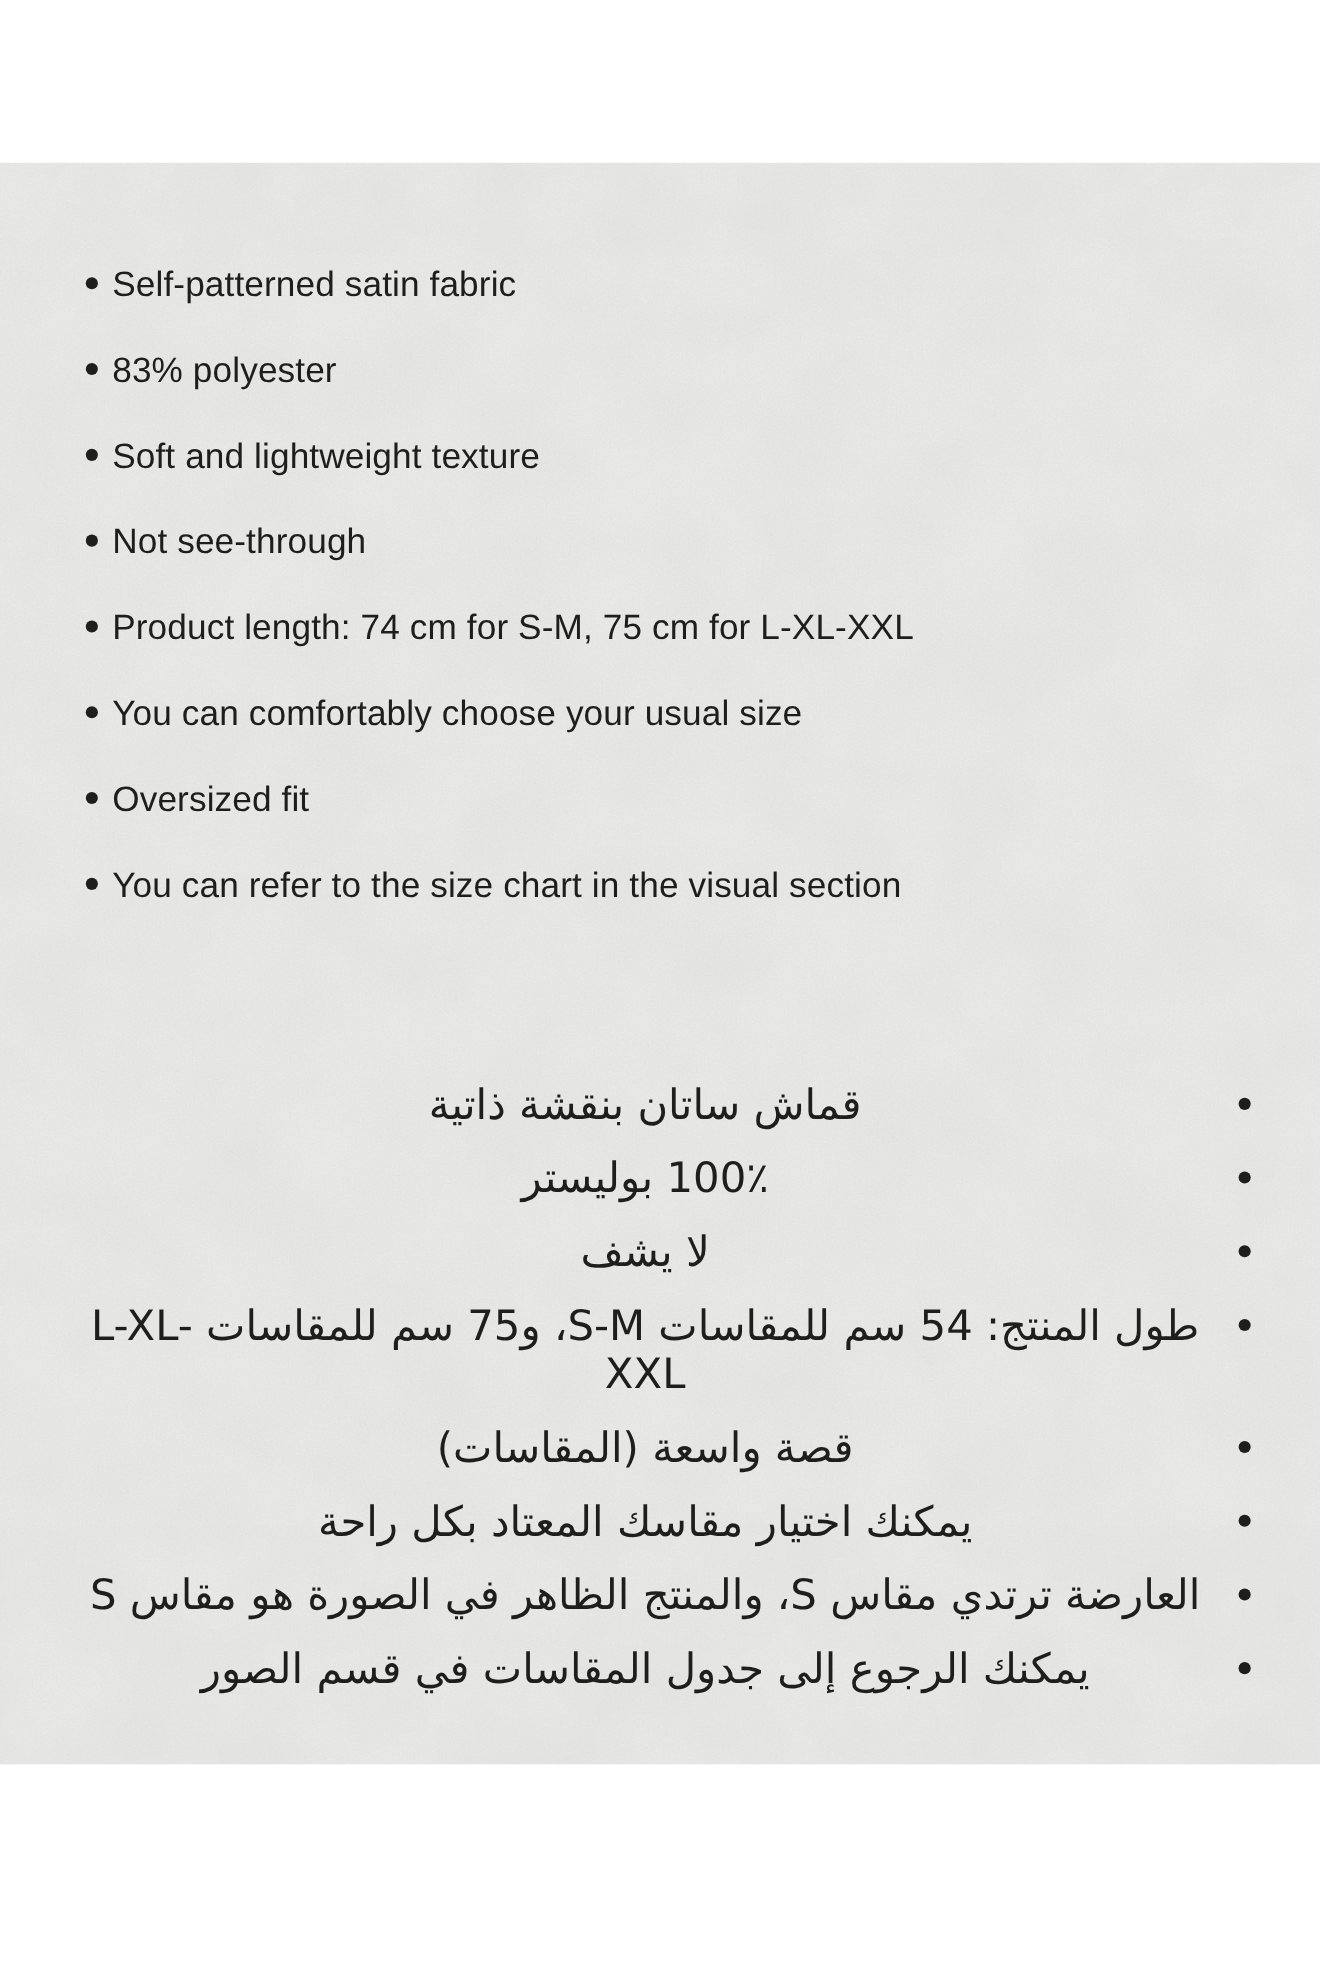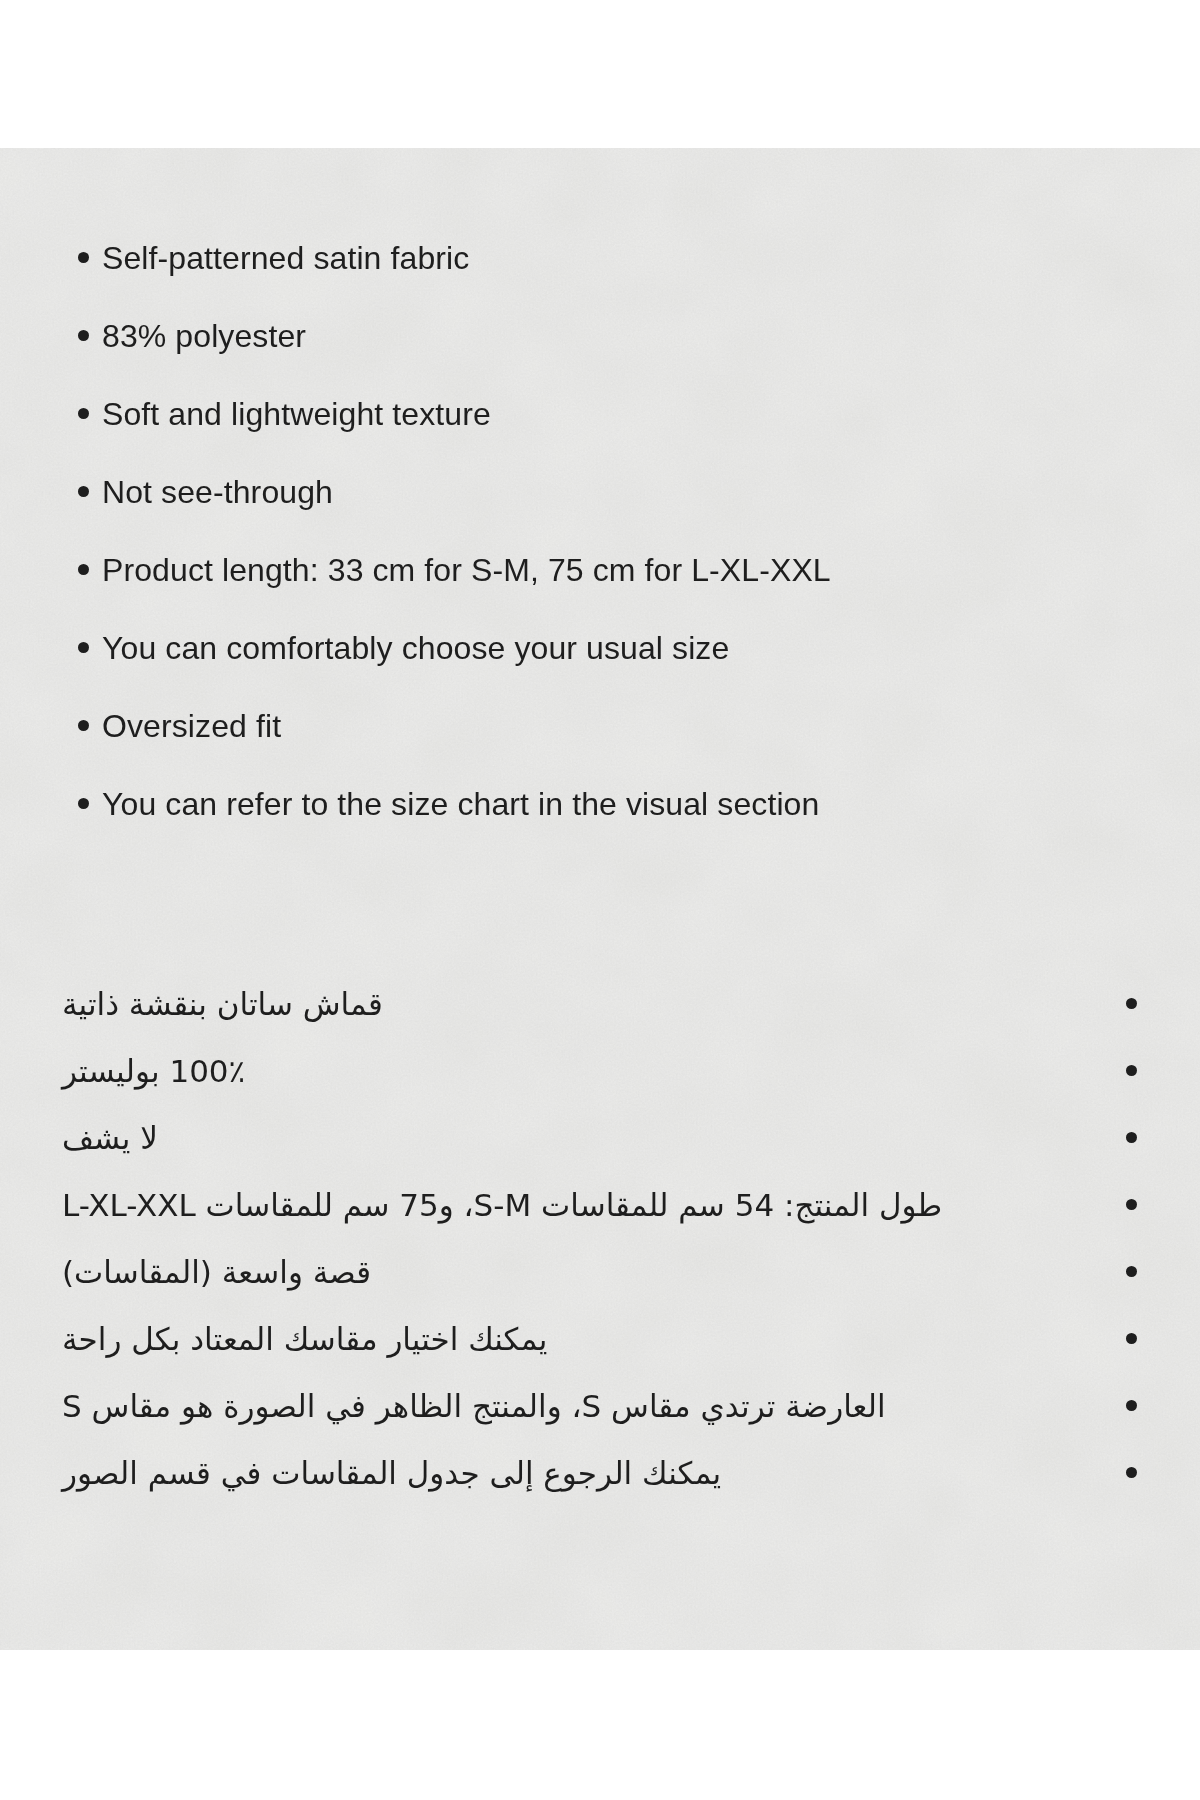--- a/index.html
+++ b/index.html
@@ -1,17 +1,17 @@
 <!DOCTYPE html>
 <html><head>
 <meta charset="utf-8">
 <style>
   html,body{margin:0;padding:0;background:#ffffff;}
   .screen{
-    position:relative;width:1200px;height:1800px;overflow:hidden;
+    position:relative;width:1200px;height:1604px;overflow:hidden;
     background:#ffffff;
   }
   .paper{
     position:absolute;left:0;top:148px;width:1200px;height:1502px;
     background:#e8e8e6;
   }
   .texture{
     position:absolute;left:0;top:0;width:100%;height:100%;display:block;
     pointer-events:none;
   }
@@ -26,23 +26,23 @@
   .list-en{
     left:78px;top:90px;width:1062px;
     font-family:"Liberation Sans",sans-serif;
     font-size:32px;line-height:40px;font-weight:400;
     letter-spacing:0.1px;
   }
   .list-en li{padding-left:24px;margin-bottom:38px;}
   .list-en .dot{left:0;top:14px;}
   .list-ar{
     right:63px;top:834px;width:1075px;
-    direction:rtl;text-align:left;
+    direction:rtl;text-align:center;
     font-family:"DejaVu Sans",sans-serif;
-    font-size:31px;line-height:44px;font-weight:400;
+    font-size:38px;line-height:44px;font-weight:400;
   }
   .list-ar li{padding-right:26px;margin-bottom:23px;}
   .list-ar .dot{right:0;top:16px;}
 </style>
 </head>
 <body>
 
 <div class="screen">
   <div class="paper">
 
@@ -74,21 +74,21 @@
         <li>
           <span class="dot"></span>
           <span>Soft and lightweight texture</span>
         </li>
         <li>
           <span class="dot"></span>
           <span>Not see-through</span>
         </li>
         <li>
           <span class="dot"></span>
-          <span>Product length: 33 cm for S-M, 75 cm for L-XL-XXL</span>
+          <span>Product length: 74 cm for S-M, 75 cm for L-XL-XXL</span>
         </li>
         <li>
           <span class="dot"></span>
           <span>You can comfortably choose your usual size</span>
         </li>
         <li>
           <span class="dot"></span>
           <span>Oversized fit</span>
         </li>
         <li>

